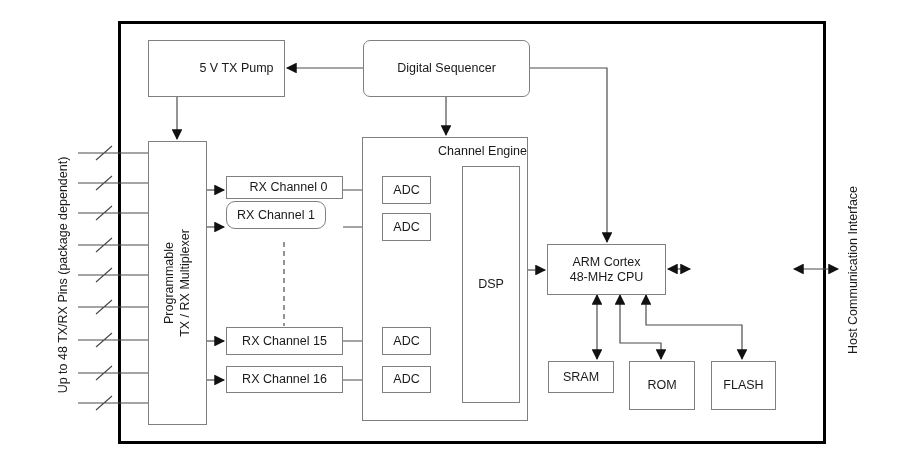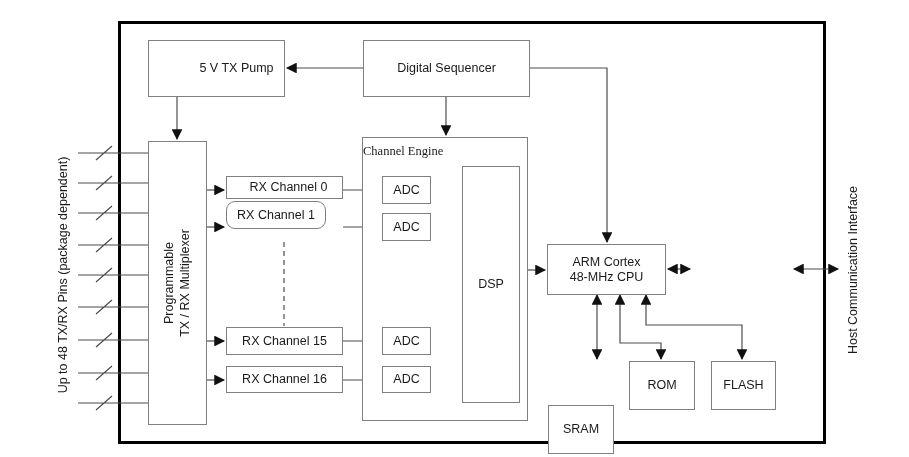--- a/index.html
+++ b/index.html
@@ -21,21 +21,21 @@
   }
   svg.wires{position:absolute;left:0;top:0;}
   svg.wires path, svg.wires line{stroke:var(--line);stroke-width:1.2;fill:none;}
   svg.wires path.dashed{stroke-dasharray:5 4;}
   .box{
     position:absolute;border:1px solid var(--box-border);background:#fff;
     display:flex;align-items:center;justify-content:center;text-align:center;
     font-size:12.5px;line-height:15px;box-sizing:border-box;
   }
   .box.container-box{align-items:flex-start;}
-  .engine-title{padding-top:6px;width:100%;text-align:left;font-family:Liberation Serif, serif;}
+  .engine-title{padding-top:6px;width:100%;text-align:right;}
   .vlabel{
     position:absolute;text-align:center;font-size:12.5px;white-space:nowrap;
     transform:rotate(-90deg);
   }
   .mux-label{
     position:absolute;text-align:center;font-size:12.5px;line-height:16px;
     white-space:nowrap;transform:rotate(-90deg);
   }
   sup{font-size:9px;line-height:0;}
 </style>
@@ -102,21 +102,21 @@
     <path d="M646,295 L646,325 L742,325 L742,359" marker-start="url(#ah)" marker-end="url(#ah)"></path>
   </svg>
 
   <div class="box container-box" style="left:362px;top:137px;width:166px;height:284px;">
     <div class="engine-title">Channel Engine</div>
   </div>
 
   <div class="box" style="left:148px;top:40px;width:137px;height:57px;padding-left:40px;">
     <span>5 V TX Pump</span>
   </div>
-  <div class="box" style="left:363px;top:40px;width:167px;height:57px;">
+  <div class="box" style="left:363px;top:40px;width:167px;height:57px;border-radius:7px;">
     <span>Digital Sequencer</span>
   </div>
 
   <div class="box" style="left:148px;top:141px;width:59px;height:284px;"></div>
   <div class="mux-label" style="left:37px;top:267px;width:280px;height:32px;">
     <div>Programmable</div>
     <div>TX / RX Multiplexer</div>
   </div>
 
   <div class="box" style="left:226px;top:176px;width:117px;height:23px;padding-left:8px;">
@@ -150,21 +150,21 @@
   </div>
 
   <div class="box" style="left:547px;top:244px;width:119px;height:51px;">
     <div>
       <div>ARM Cortex</div>
       <div>48-MHz CPU</div>
     </div>
   </div>
 
 
-  <div class="box" style="left:548px;top:361px;width:66px;height:49px;margin-top:44px;">
+  <div class="box" style="left:548px;top:361px;width:66px;height:32px;">
     <span>SRAM</span>
   </div>
   <div class="box" style="left:711px;top:361px;width:65px;height:49px;">
     <span>FLASH</span>
   </div>
   <div class="box" style="left:629px;top:361px;width:66px;height:49px;">
     <span>ROM</span>
   </div>
 
   <div class="vlabel" style="left:-95px;top:266px;width:320px;height:18px;">Up to 48 TX/RX Pins (package dependent)</div>

